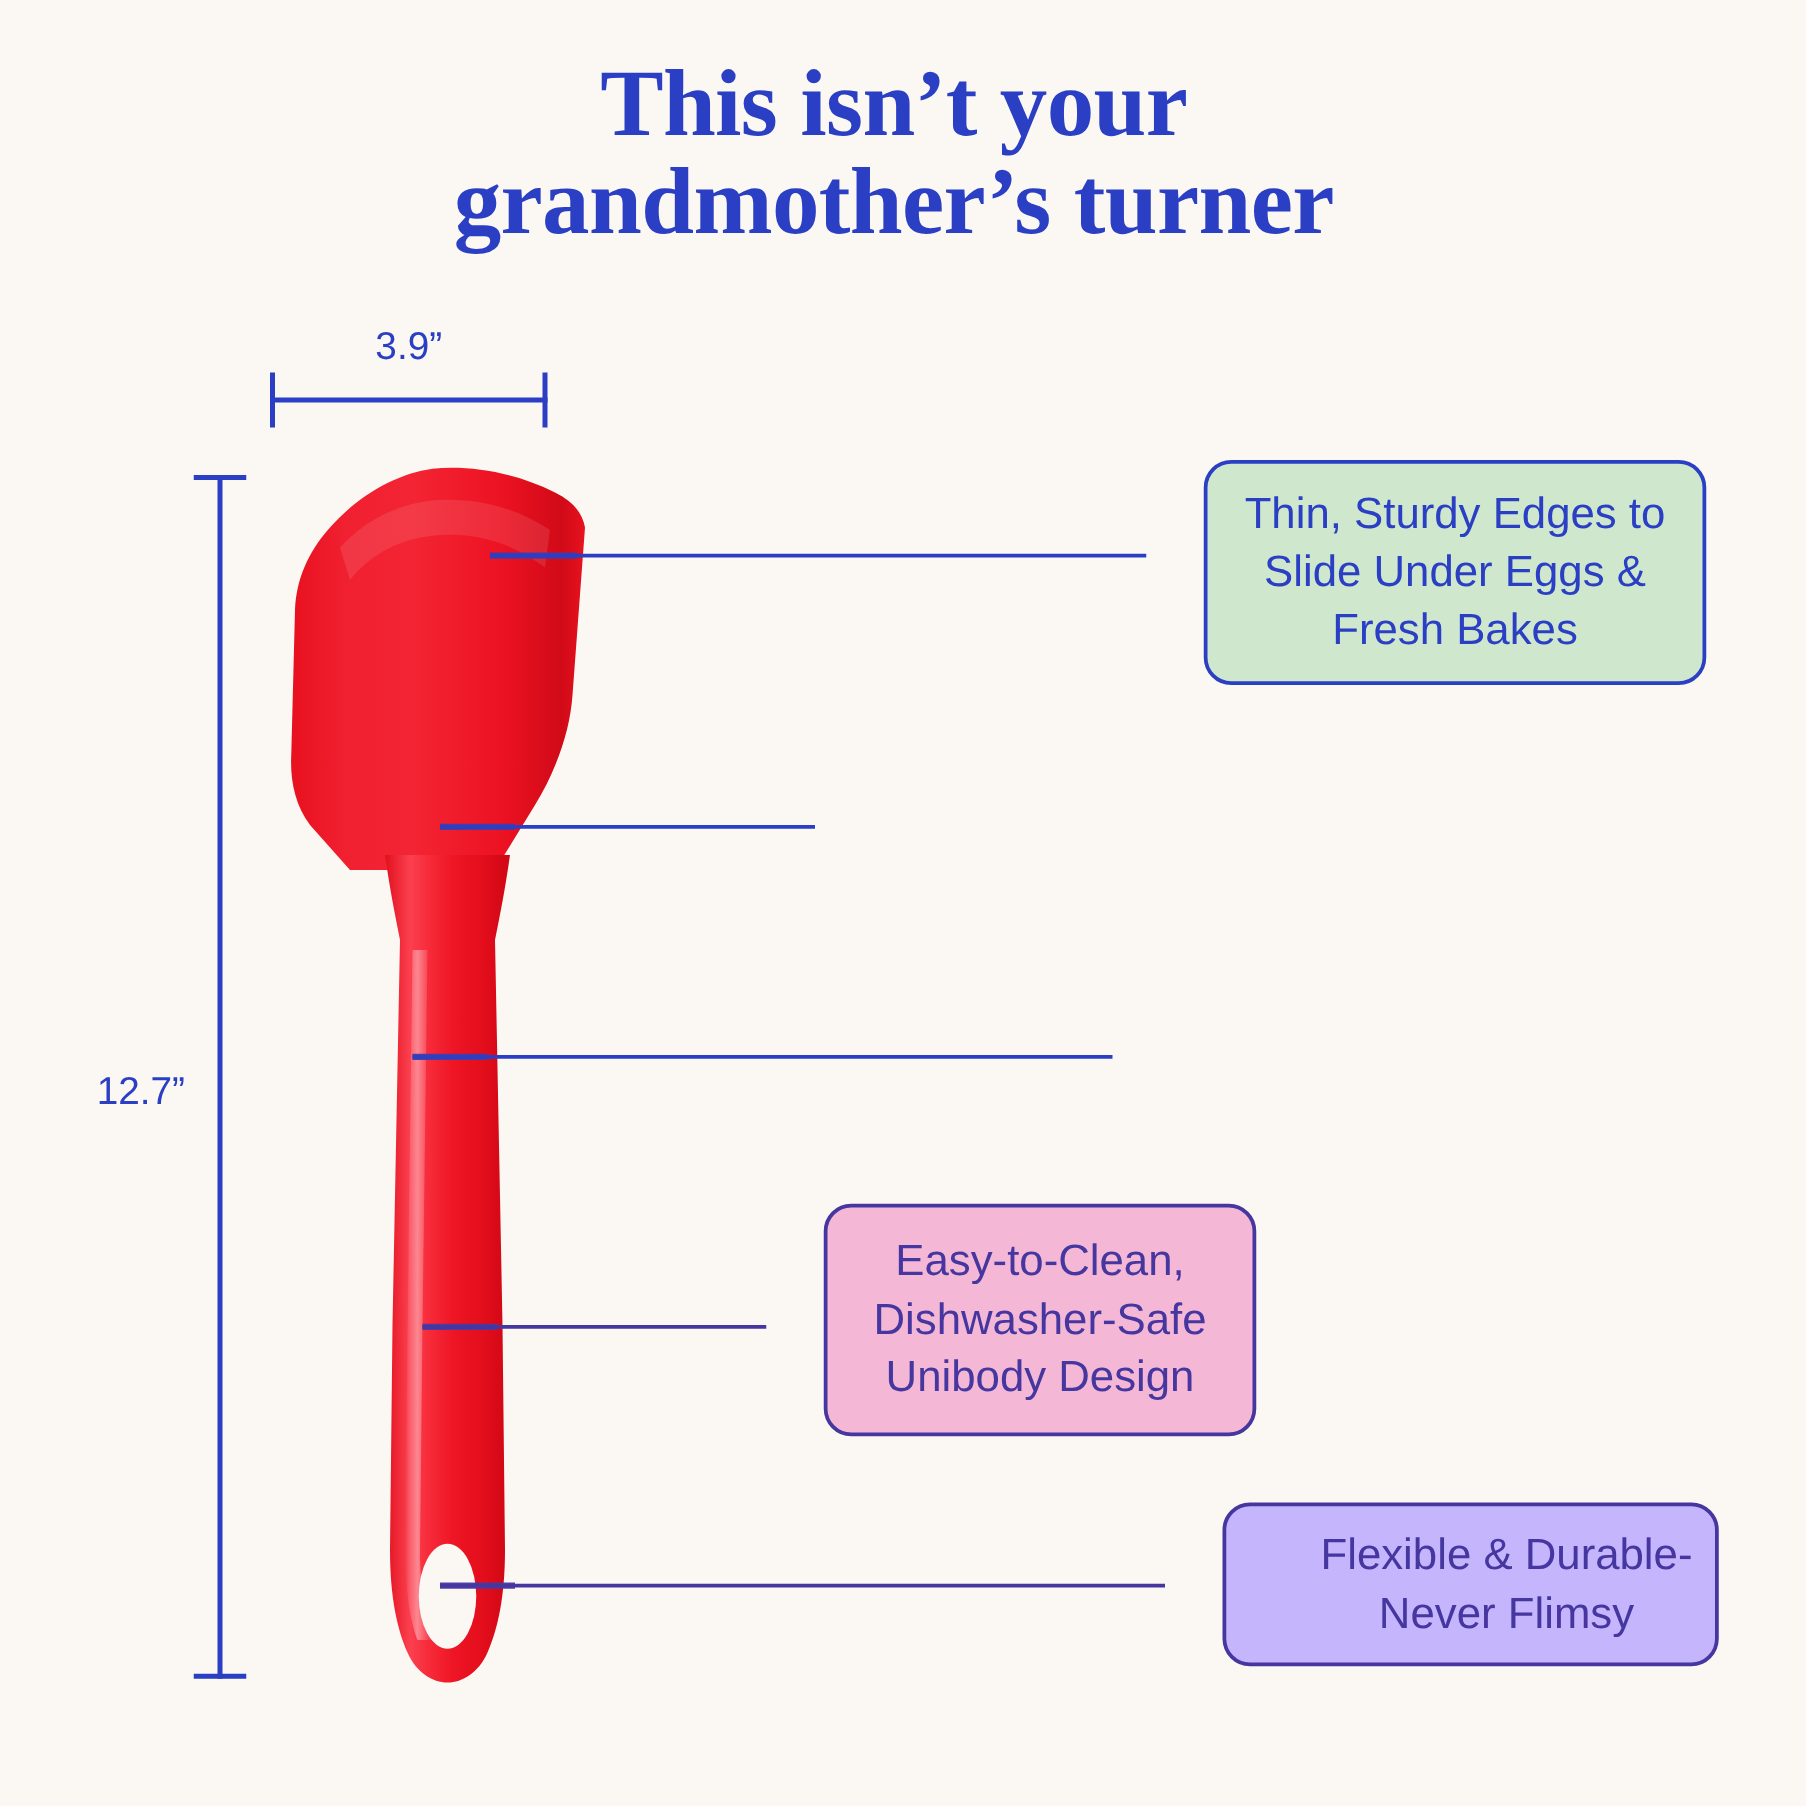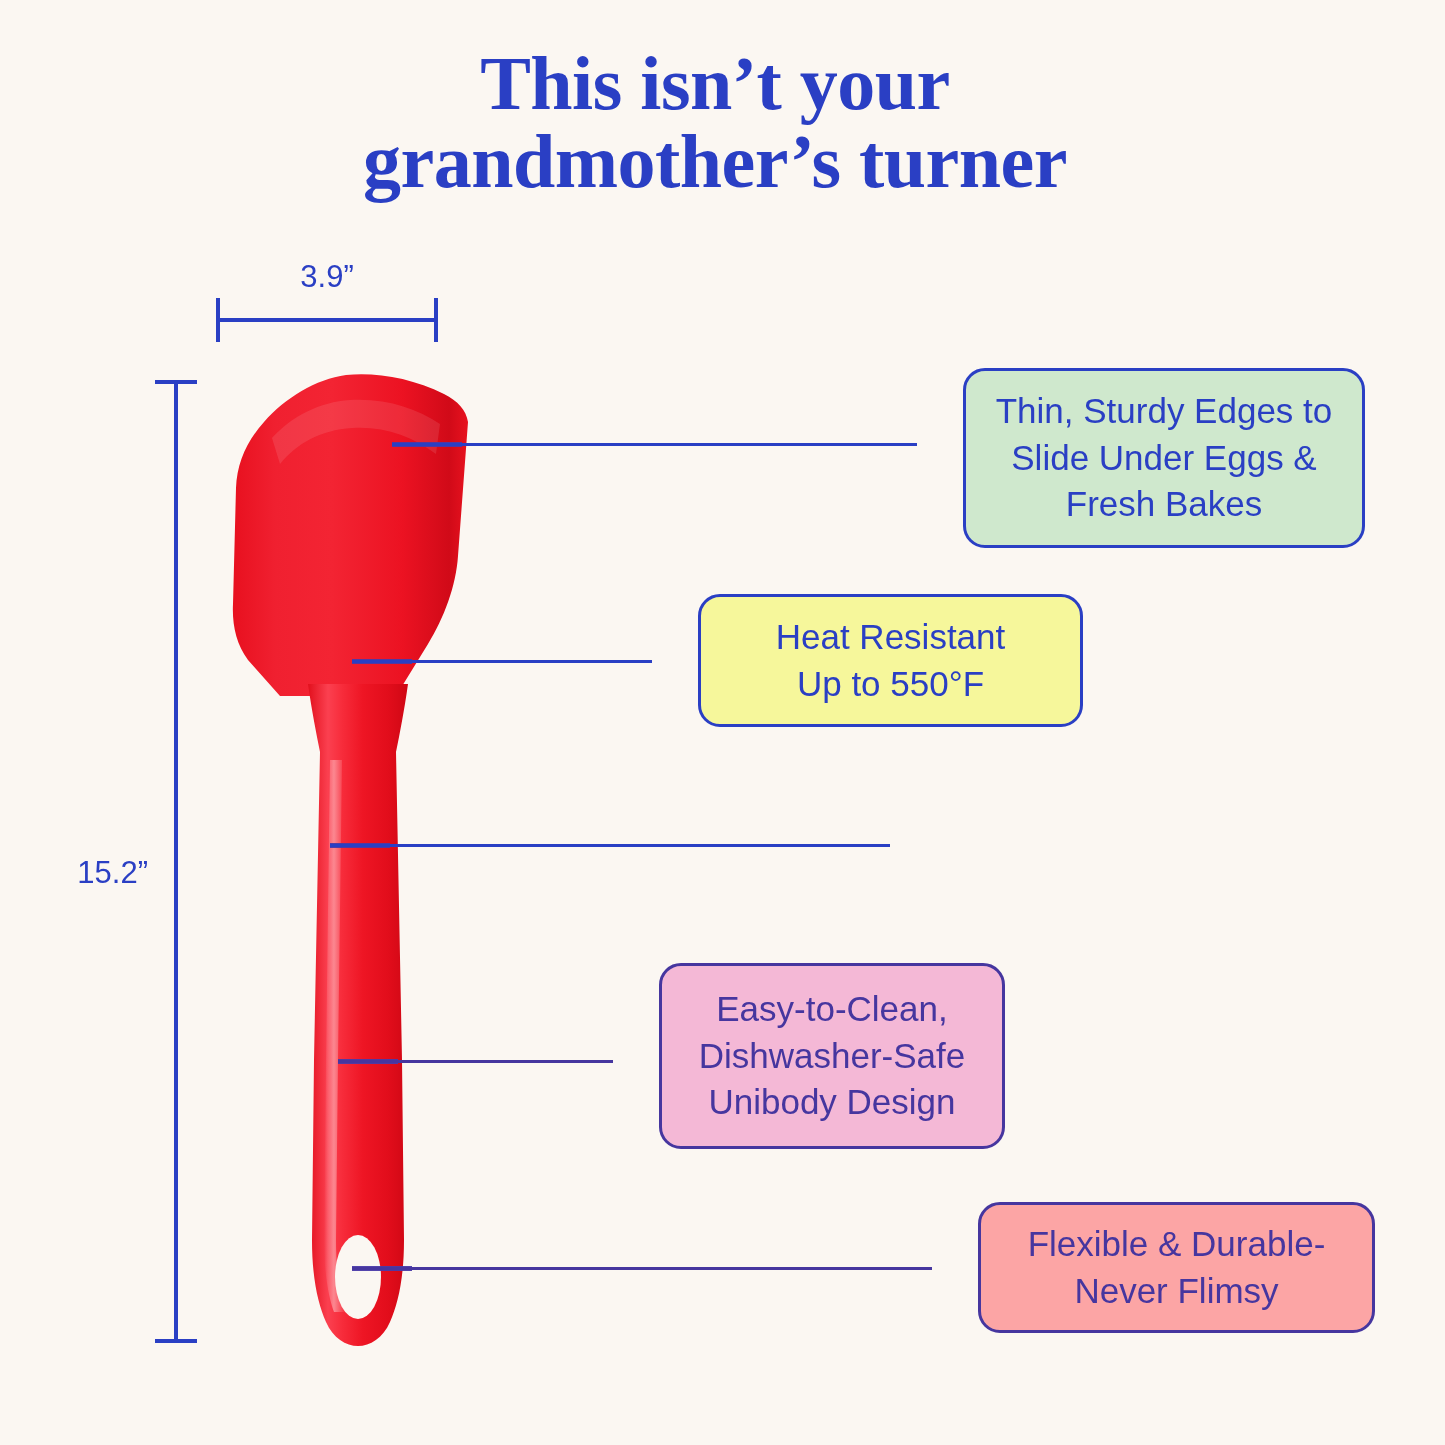--- a/index.html
+++ b/index.html
@@ -124,21 +124,21 @@
 grandmother’s turner</div>
 
   <div class="dim-line" id="dim-width-cap-left"></div>
   <div class="dim-line" id="dim-width-cap-right"></div>
   <div class="dim-line" id="dim-width-bar"></div>
   <div id="dim-width-label">3.9”</div>
 
   <div class="dim-line" id="dim-height-cap-top"></div>
   <div class="dim-line" id="dim-height-cap-bottom"></div>
   <div class="dim-line" id="dim-height-bar"></div>
-  <div id="dim-height-label">15.2”</div>
+  <div id="dim-height-label">12.7”</div>
 
   <svg id="spatula" viewBox="0 0 320 1000">
     <defs>
       <linearGradient id="bladeGrad" x1="0" y1="0" x2="1" y2="0">
         <stop offset="0%" stop-color="#e8101f"></stop>
         <stop offset="18%" stop-color="#f02030"></stop>
         <stop offset="42%" stop-color="#f32433"></stop>
         <stop offset="72%" stop-color="#ec1222"></stop>
         <stop offset="92%" stop-color="#d10a18"></stop>
         <stop offset="100%" stop-color="#e8121f"></stop>
@@ -196,36 +196,32 @@
   <div class="leader-stub" style="left:392px; top:442px; width:70px;"></div>
   <div class="leader" style="left:392px; top:443px; width:525px;"></div>
   <div class="callout" id="callout-1" style="left:915px; top:368px; width:402px; height:180px; background:#cfe8cd;">
     <span>Thin, Sturdy Edges to
 Slide Under Eggs &amp;
 Fresh Bakes</span>
   </div>
 
   <div class="leader-stub" style="left:352px; top:659px; width:60px;"></div>
   <div class="leader" style="left:352px; top:660px; width:300px;"></div>
-  <div class="callout" id="callout-2" style="left:650px; top:594px; width:385px; height:133px; background:#f6f79b;">
-    <span>Heat Resistant
-Up to 550°F</span>
-  </div>
 
   <div class="leader-stub" style="left:330px; top:843px; width:60px;"></div>
   <div class="leader" style="left:330px; top:844px; width:560px;"></div>
 
   <div class="leader-stub" style="left:338px; top:1059px; width:60px;"></div>
   <div class="leader" style="left:338px; top:1060px; width:275px; background:#46369f;"></div>
   <div class="callout purple-ink" id="callout-4" style="left:611px; top:963px; width:346px; height:186px; background:#f4b8d6;">
     <span>Easy-to-Clean,
 Dishwasher-Safe
 Unibody Design</span>
   </div>
 
   <div class="leader-stub" style="left:352px; top:1266px; width:60px;"></div>
   <div class="leader" style="left:352px; top:1267px; width:580px; background:#46369f;"></div>
-  <div class="callout purple-ink" id="callout-5" style="left:930px; top:1202px; width:397px; height:131px; background:#fca5a5;">
+  <div class="callout purple-ink" id="callout-5" style="left:930px; top:1202px; width:397px; height:131px; background:#c4b5fd;justify-content:flex-end;">
     <span>Flexible &amp; Durable-
 Never Flimsy</span>
   </div>
 
 </div>
 
 </body></html>

